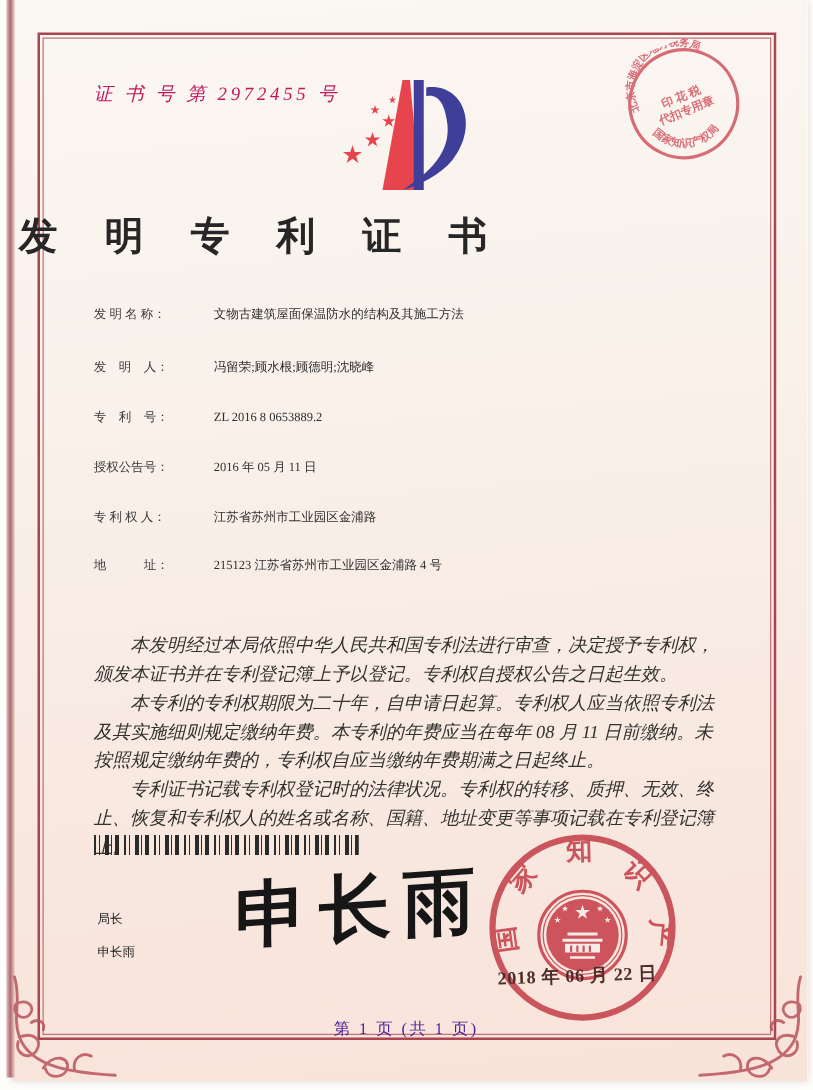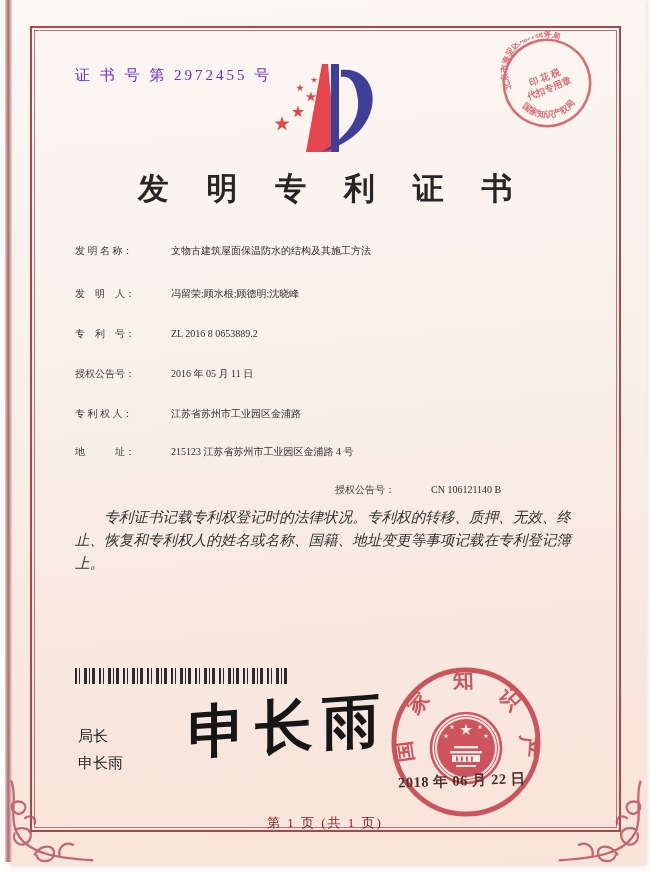--- a/index.html
+++ b/index.html
@@ -21,25 +21,25 @@
   }
   
   .frame{
     position:absolute;left:30px;top:26px;right:29px;bottom:40px;
     border:2.5px solid #a8474f;
   }
   .frame-inner{position:absolute;inset:2px;border:1px solid #bc747a;}
   
   .cert-number{
     position:absolute;left:75px;top:66px;
-    font-size:15px;letter-spacing:3px;color:#6d28d9;
+    font-size:15px;letter-spacing:3px;color:#be185d;font-style:italic;
   }
   .logo{position:absolute;left:262px;top:50px;width:130px;height:120px;}
   .title{
-    position:absolute;left:0;right:0;top:168px;text-align:center;
+    position:absolute;left:0;right:0;top:168px;
     font-size:31px;font-weight:700;letter-spacing:15px;text-indent:15px;color:#262626;
   }
   
   .field-row{position:absolute;left:75px;right:60px;font-size:10px;color:#353535;white-space:nowrap;}
   .field-label{display:inline-block;min-width:96px;color:#3b3b3b;}
   .field-value{color:#2f2f2f;}
   .row1{top:244px}.row2{top:287px}.row3{top:327px}.row4{top:367px}
   .row5{top:407px}.row6{top:445px}.row7{top:483px}
   .grant-col2{position:absolute;left:260px;top:0;}
   
@@ -53,41 +53,41 @@
   .barcode{
     position:absolute;left:75px;top:668px;width:212px;height:16px;
     background:repeating-linear-gradient(90deg,
       #2b2b2b 0 2px,transparent 2px 4px,
       #2b2b2b 4px 5px,transparent 5px 9px,
       #2b2b2b 9px 12px,transparent 12px 14px,
       #2b2b2b 14px 15px,transparent 15px 17px,
       #2b2b2b 17px 20px,transparent 20px 24px);
   }
   
-  .director-block{position:absolute;left:78px;top:722px;font-size:15px;color:#222;
+  .director-block{position:absolute;left:78px;top:722px;font-size:10px;color:#222;
     font-family:"Liberation Sans","DejaVu Sans",sans-serif;line-height:27px;}
   .signature{
     position:absolute;left:188px;top:688px;
     font-size:58px;font-weight:600;color:#161616;letter-spacing:9px;
     transform:rotate(-4deg) skewX(-4deg);
     font-family:"DejaVu Serif",serif;
   }
   
   .tax-stamp{position:absolute;left:498px;top:34px;width:98px;height:98px;
     transform:rotate(-22deg);opacity:.92;}
   .grant-seal{position:absolute;left:384px;top:658px;width:164px;height:164px;opacity:.95;}
   .seal-date{
     position:absolute;left:398px;top:771px;width:150px;
     font-size:14.5px;font-weight:700;color:#4f2d2c;letter-spacing:.5px;
     transform:rotate(-2deg);white-space:nowrap;
   }
   
   .footer{
     position:absolute;left:0;right:0;top:814px;text-align:center;
-    font-size:13px;color:#7f1d1d;letter-spacing:2px;
+    font-size:13px;color:#4c1d95;letter-spacing:2px;
   }
   
   .flourish{position:absolute;width:96px;height:96px;}
   .flourish.left{left:2px;bottom:6px;}
   .flourish.right{right:0;bottom:6px;transform:scaleX(-1);}
   svg text{font-family:"Liberation Serif","DejaVu Serif",serif;}
 </style>
 </head>
 <body>
 
@@ -152,26 +152,25 @@
 <div class="field-row row4">
   <span class="field-label">授权公告号：</span><span class="field-value">2016 年 05 月 11 日</span>
 </div>
 <div class="field-row row5">
   <span class="field-label">专 利 权 人：</span><span class="field-value">江苏省苏州市工业园区金浦路</span>
 </div>
 <div class="field-row row6">
   <span class="field-label">地　　　址：</span><span class="field-value">215123 江苏省苏州市工业园区金浦路 4 号</span>
 </div>
 <div class="field-row row7">
-  <span class="grant-col2">
-    <span class="field-label">授权公告号：</span><span class="field-value">CN 106121140 B</span>
-  </span>
 </div>
 
 <div class="body-text">
+  <p>本发明经过本局依照中华人民共和国专利法进行审查，决定授予专利权，颁发本证书并在专利登记簿上予以登记。专利权自授权公告之日起生效。</p>
+  <p>本专利的专利权期限为二十年，自申请日起算。专利权人应当依照专利法及其实施细则规定缴纳年费。本专利的年费应当在每年 08 月 11 日前缴纳。未按照规定缴纳年费的，专利权自应当缴纳年费期满之日起终止。</p>
   <p>专利证书记载专利权登记时的法律状况。专利权的转移、质押、无效、终止、恢复和专利权人的姓名或名称、国籍、地址变更等事项记载在专利登记簿上。</p>
 </div>
 
 <div class="barcode"></div>
 
 <div class="director-block">
   <div>局长</div>
   <div>申长雨</div>
 </div>
 

